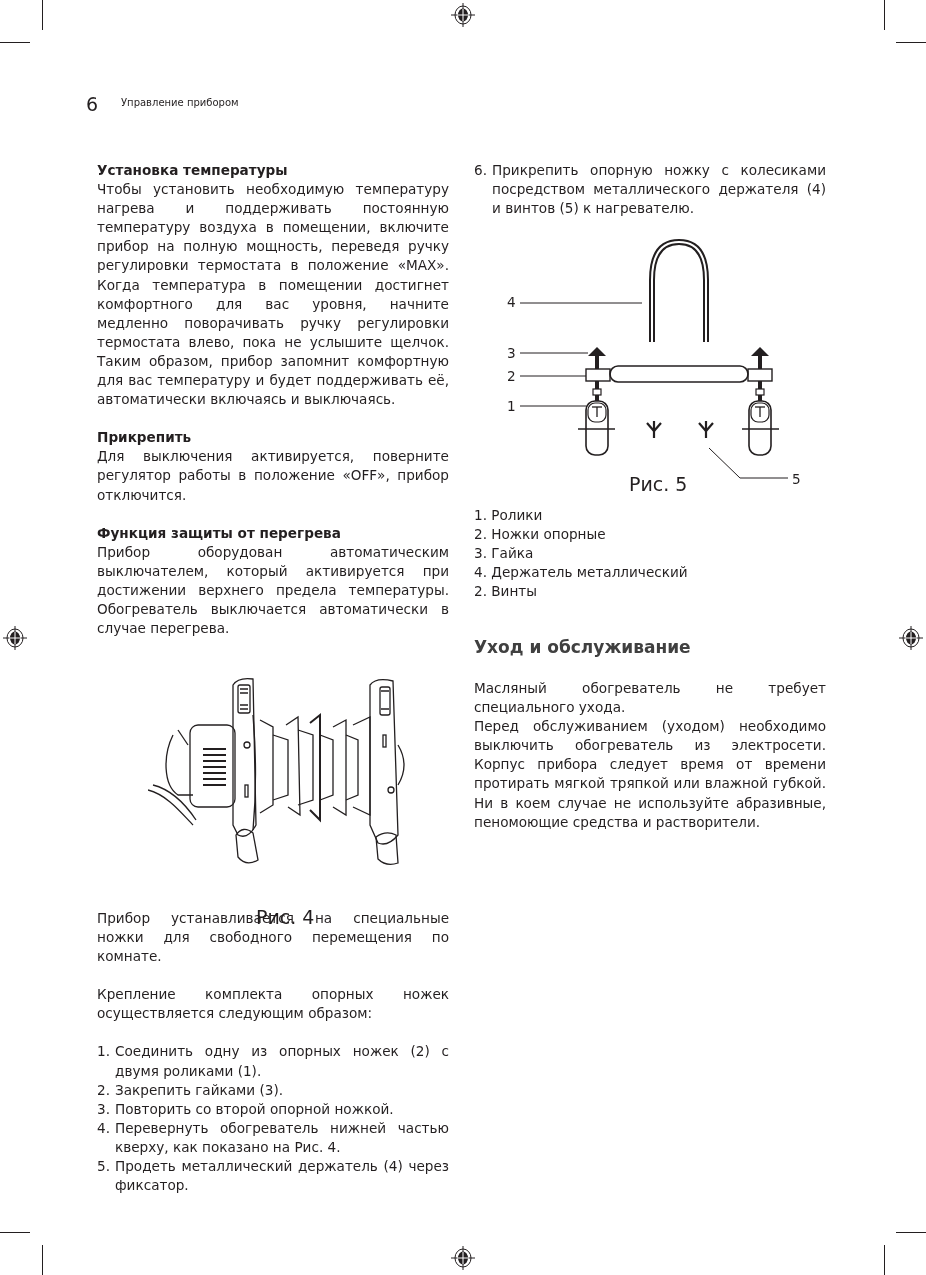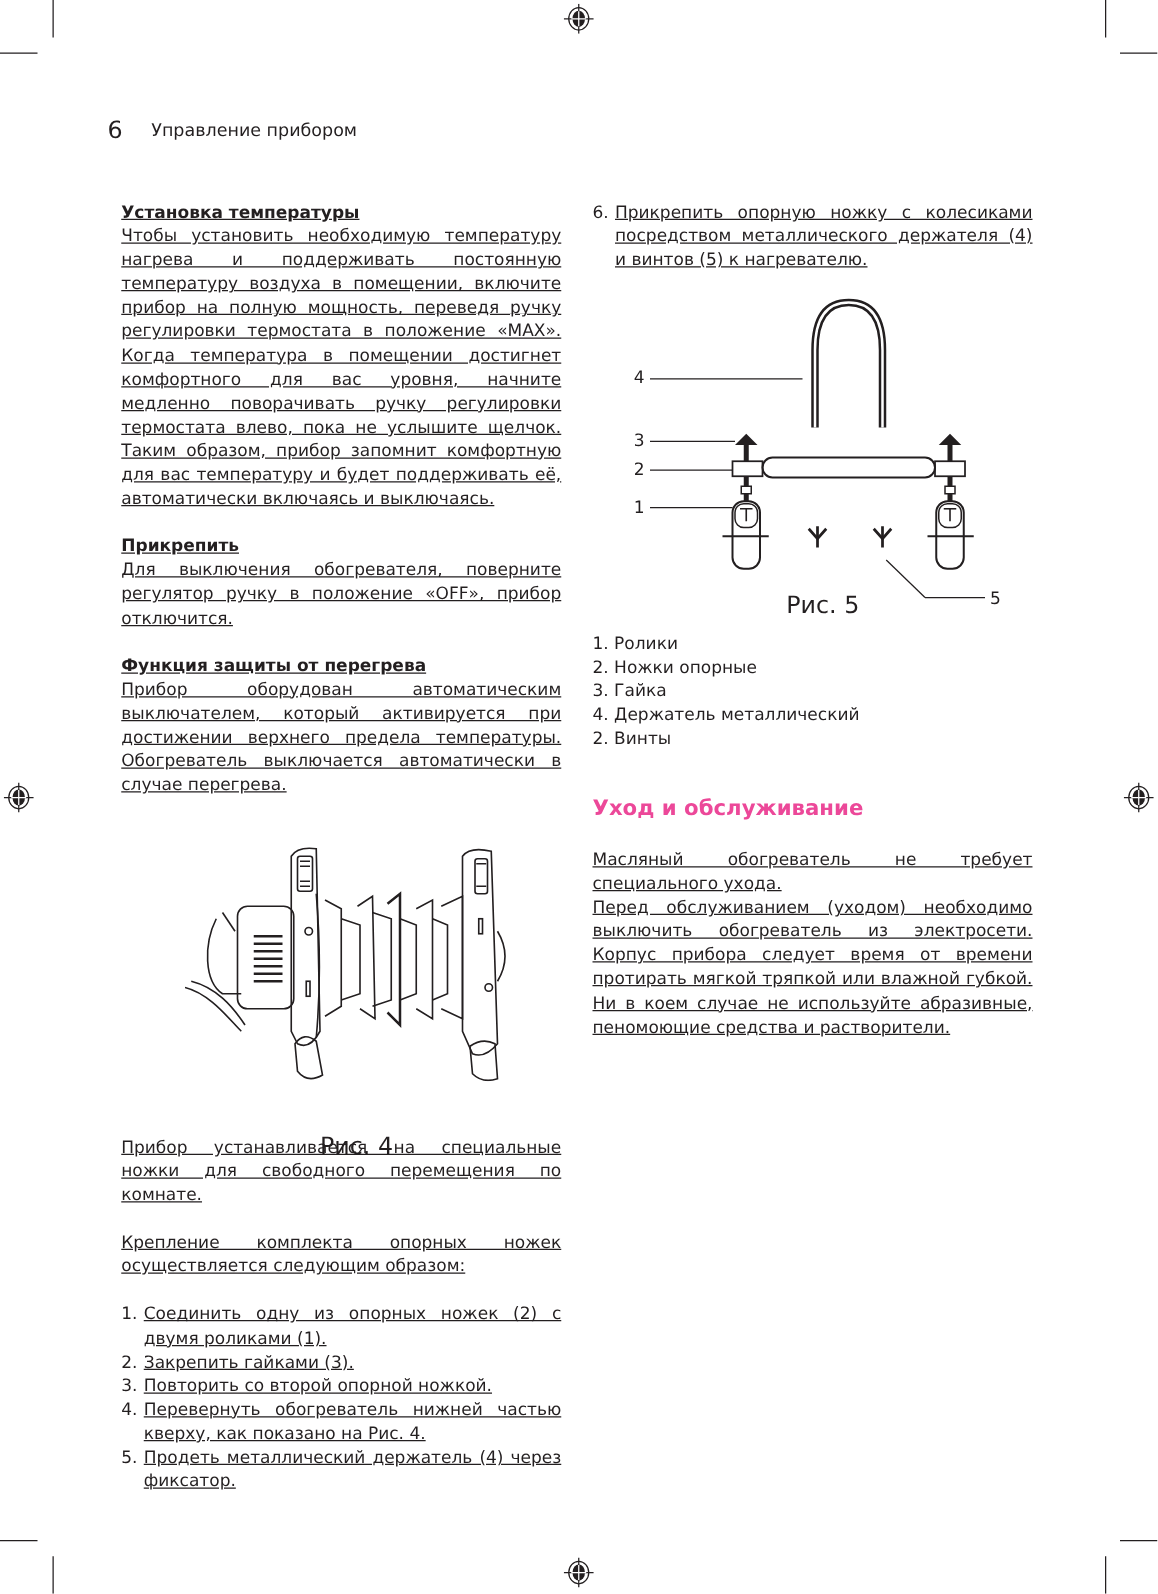--- a/index.html
+++ b/index.html
@@ -2,31 +2,31 @@
 <html><head>
 <meta charset="utf-8">
 <style>
   html, body { margin: 0; padding: 0; background: #ffffff; }
   body { width: 926px; height: 1275px; position: relative; overflow: hidden;
          font-family: "DejaVu Sans", "Liberation Sans", sans-serif; color: #231f20; }
   .abs { position: absolute; }
   .crop { position: absolute; background: #231f20; }
   .reg { position: absolute; width: 24px; height: 24px; }
   .header-num { position: absolute; left: 86px; top: 93px; font-size: 19px; }
-  .header-title { position: absolute; left: 121px; top: 97px; font-size: 14px; }
-  .col { position: absolute; font-size: 13.6px; line-height: 19.1px; text-align: justify; text-decoration: underline; }
+  .header-title { position: absolute; left: 121px; top: 97px; font-size: 10px; }
+  .col { position: absolute; font-size: 13.6px; line-height: 19.1px; text-align: justify; }
   .col p { margin: 0; }
   .h { font-weight: bold; font-size: 13.6px; line-height: 19.1px; margin: 0; }
   .gap { height: 19px; }
   ol.steps { list-style: none; margin: 0; padding: 0; }
   ol.steps li { position: relative; padding-left: 18px; text-align: justify; }
   ol.steps li .n { position: absolute; left: 0; top: 0; }
   .legend { position: absolute; left: 474px; top: 506px; font-size: 13.6px; line-height: 19.1px; }
   .legend div { white-space: nowrap; }
-  .care-title { position: absolute; left: 474px; top: 637px; font-size: 17px; font-weight: bold; color: #ec4899; }
+  .care-title { position: absolute; left: 474px; top: 637px; font-size: 17px; font-weight: bold; color: #404040; }
   .caption { position: absolute; font-size: 19px; text-align: right; }
   .fig-label { position: absolute; font-size: 13.6px; }
 </style>
 </head>
 <body>
 
 <div class="crop" style="left:42px;top:0;width:1px;height:30px;"></div>
 <div class="crop" style="left:0;top:42px;width:30px;height:1px;"></div>
 <div class="crop" style="left:884px;top:0;width:1px;height:30px;"></div>
 <div class="crop" style="left:896px;top:42px;width:30px;height:1px;"></div>
@@ -69,21 +69,21 @@
 </svg>
 
 <div class="header-num">6</div>
 <div class="header-title">Управление прибором</div>
 
 <div class="col" style="left:97px;top:161px;width:352px;">
   <p class="h">Установка температуры</p>
   <p style="hyphens:auto;" lang="ru">Чтобы установить необходимую температуру нагрева и поддерживать постоянную температуру воздуха в помещении, включите прибор на полную мощность, переведя ручку регулировки термостата в положение «MAX». Когда температура в помещении достигнет комфортного для вас уровня, начните медленно поворачивать ручку регулировки термостата влево, пока не услышите щелчок. Таким образом, прибор запомнит комфортную для вас температуру и будет поддерживать её, автоматически включаясь и выключаясь.</p>
   <div class="gap"></div>
   <p class="h">Прикрепить</p>
-  <p style="hyphens:auto;" lang="ru">Для выключения обогревателя, поверните регулятор ручку в положение «OFF», прибор отключится.</p>
+  <p style="hyphens:auto;" lang="ru">Для выключения активируется, поверните регулятор работы в положение «OFF», прибор отключится.</p>
   <div class="gap"></div>
   <p class="h">Функция защиты от перегрева</p>
   <p style="hyphens:auto;" lang="ru">Прибор оборудован автоматическим выключателем, который активируется при достижении верхнего предела температуры. Обогреватель выключается автоматически в случае перегрева.</p>
   <div class="gap"></div>
 </div>
 
 <svg class="abs" style="left:148px;top:675px;" width="280" height="190" viewBox="0 0 280 190" fill="none" stroke="#231f20" stroke-width="1.3">
 
   <path d="M0 115 C20 120 35 140 45 150"></path>
   <path d="M5 110 C25 115 38 130 48 145"></path>

